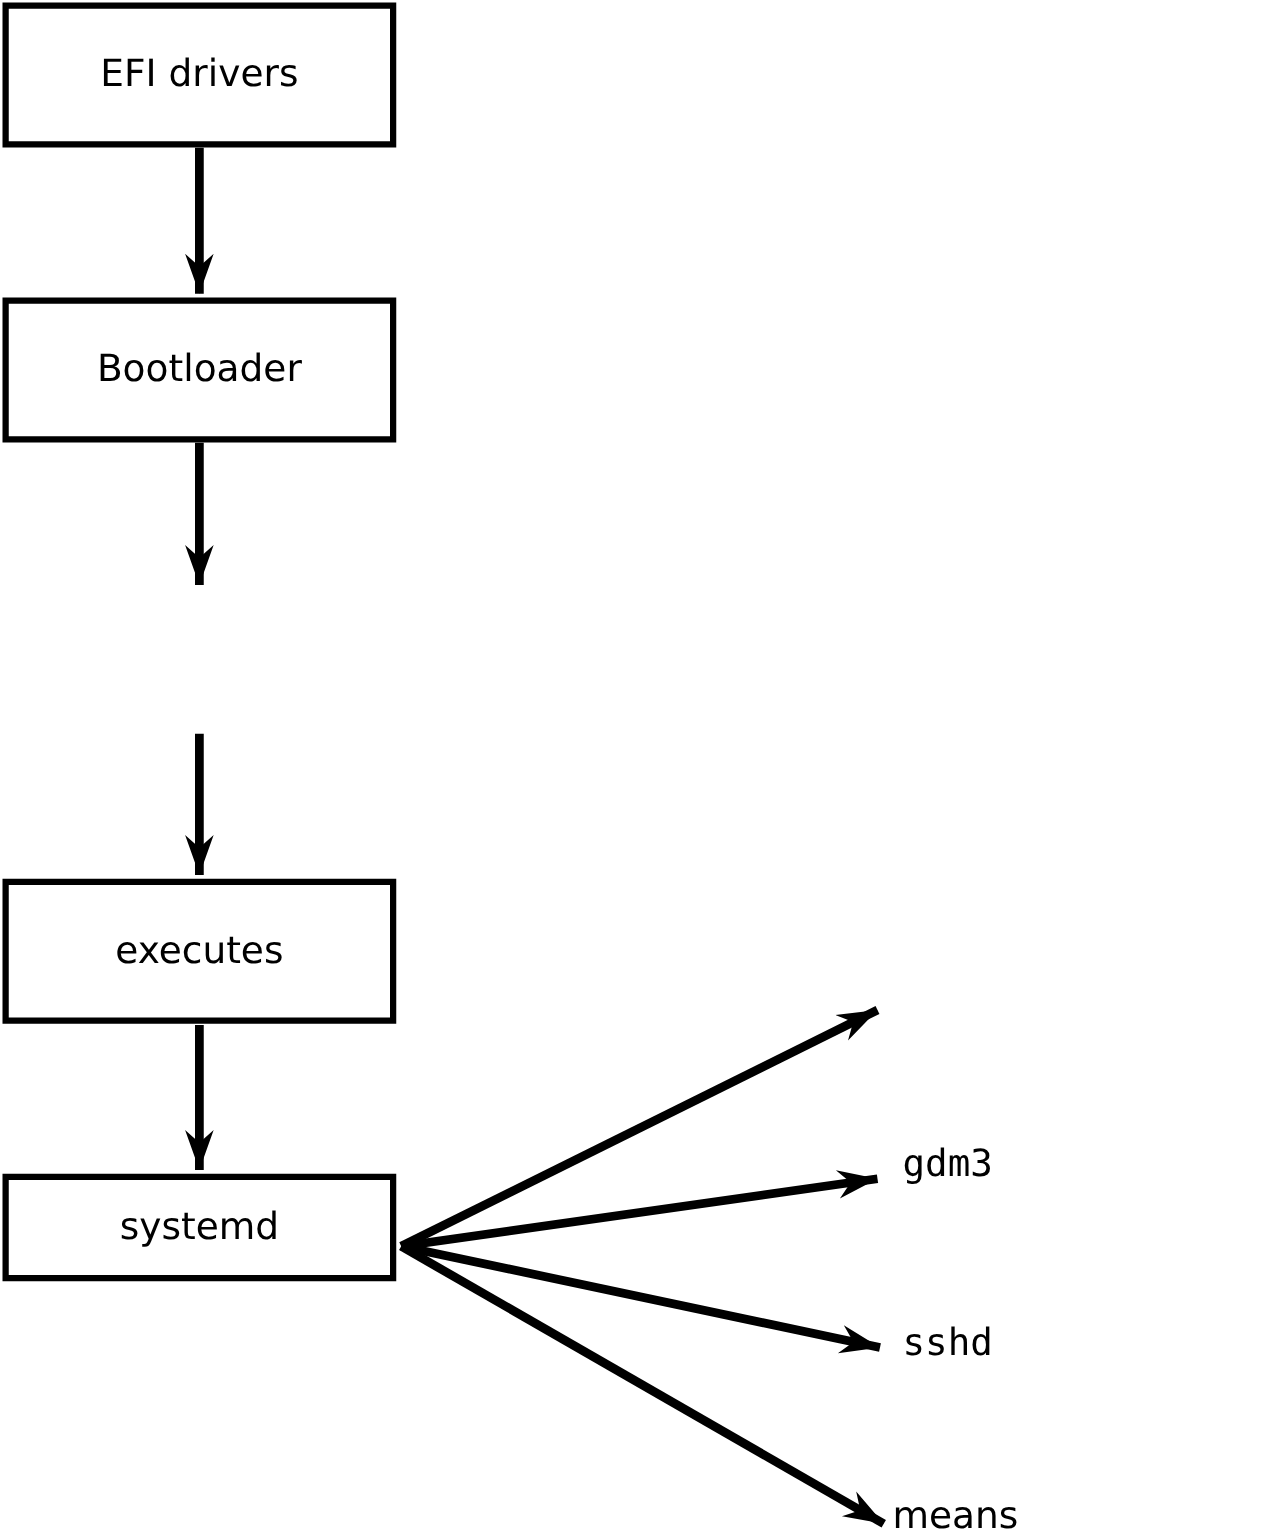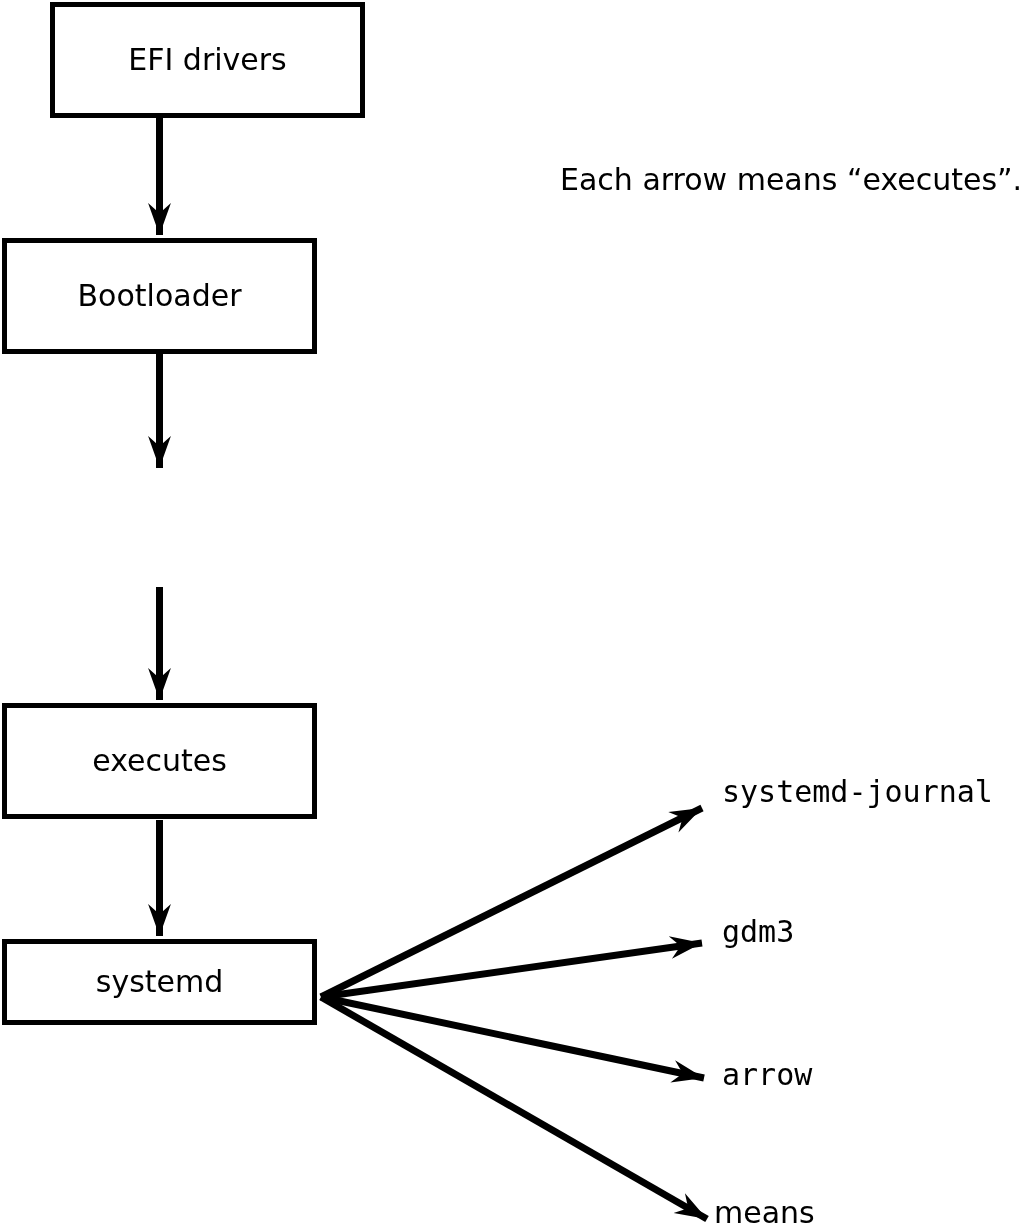--- a/index.html
+++ b/index.html
@@ -23,21 +23,21 @@
     height: 116px;
     box-sizing: border-box;
     border: 5px solid #000000;
     background: #ffffff;
     display: flex;
     align-items: center;
     justify-content: center;
     font-size: 30px;
     line-height: 36px;
   }
-  #box-efi        { top: 2px; margin-left: 48px;   }
+  #box-efi        { top: 2px;   }
   #box-bootloader { top: 238px; }
   #box-kernel     { top: 471px; }
   #box-initramfs  { top: 703px; }
   #box-systemd    { top: 939px; height: 86px; }
 
   #arrow-layer {
     position: absolute;
     left: 0;
     top: 0;
     width: 1023px;
@@ -98,20 +98,18 @@
   <div class="flow-box" id="box-bootloader">
     <span>Bootloader</span>
   </div>
   <div class="flow-box" id="box-initramfs">
     <span>executes</span>
   </div>
   <div class="flow-box" id="box-systemd">
     <span>systemd</span>
   </div>
 
-  <div class="spawn-label" id="label-journal">systemd-journal</div>
   <div class="spawn-label" id="label-gdm3">gdm3</div>
-  <div class="spawn-label" id="label-getty">arrow</div>
+  <div class="spawn-label" id="label-getty">sshd</div>
   <div class="spawn-label" id="label-sshd">means</div>
 
-  <div id="note">Each arrow means “executes”.</div>
 
 </div>
 
 </body></html>

